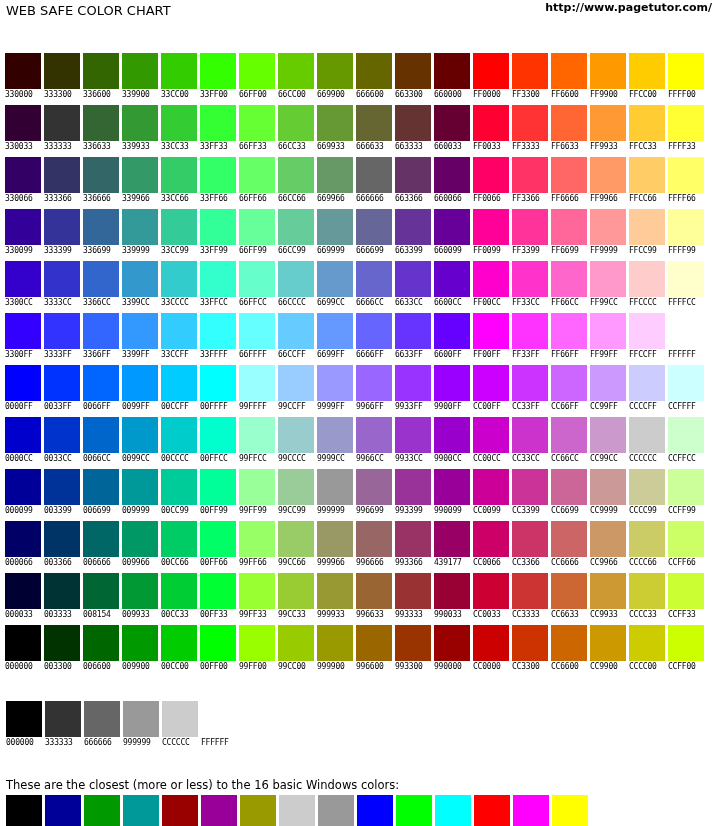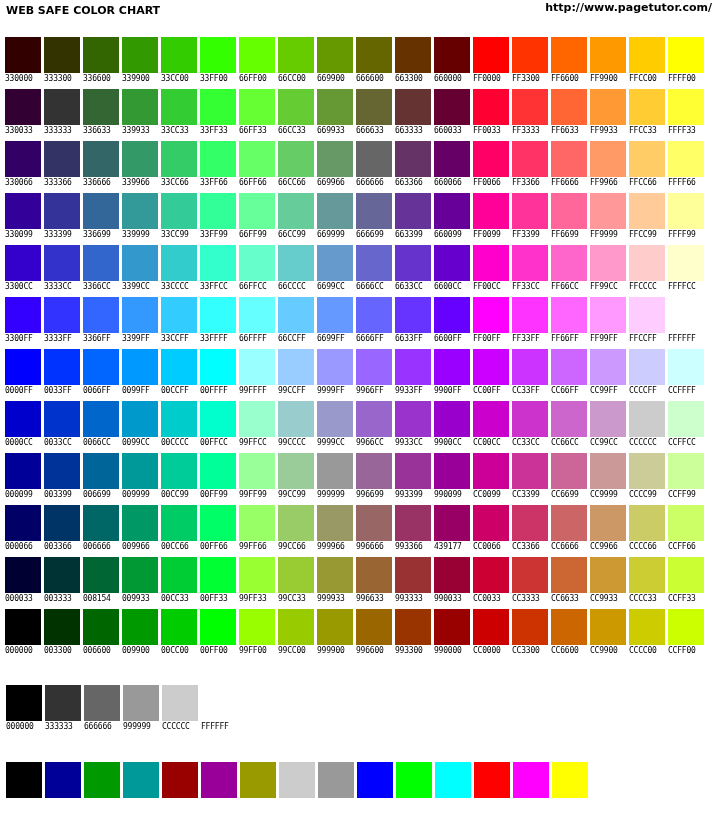--- a/index.html
+++ b/index.html
@@ -28,22 +28,22 @@
     padding: 3px 0 0 6px;
   }
   .title-line1 {
     font-size: 13px;
     font-weight: normal;
     line-height: 15px;
     letter-spacing: 0px;
     white-space: nowrap;
   }
   .title-line2 {
-    font-size: 11px;
-    font-weight: bold;
+    font-size: 13px;
+    font-weight: normal;
     line-height: 15px;
     white-space: nowrap;
   }
   .brand {
     position: absolute;
     right: 8px;
     top: 1px;
     text-align: right;
   }
   .brand-logo {
@@ -58,20 +58,21 @@
     font-size: 11px;
     font-weight: bold;
     line-height: 13px;
     color: #000000;
     white-space: nowrap;
   }
 
   
   .grid {
     padding: 0 0 0 5px;
+    margin-top: 16px;
   }
   .grid-row {
     display: flex;
     flex-direction: row;
     align-items: flex-start;
     height: 52px;
   }
   .cell {
     width: 39px;
     margin-right: 0px;
@@ -1040,20 +1041,21 @@
         </div>
         <div class="cell">
           <div class="swatch" style="background-color: rgb(255, 255, 255);"></div>
           <div class="swatch-label">FFFFFF</div>
         </div>
       </div>
   </div>
 
   <div class="spacer-win"></div>
   <div class="section">
+    <div class="section-title">These are the closest (more or less) to the 16 basic Windows colors:</div>
     <div class="section-row" id="win-row">
         <div class="cell">
           <div class="swatch" style="background-color: rgb(0, 0, 0);"></div>
         </div>
         <div class="cell">
           <div class="swatch" style="background-color: rgb(0, 0, 153);"></div>
         </div>
         <div class="cell">
           <div class="swatch" style="background-color: rgb(0, 153, 0);"></div>
         </div>

